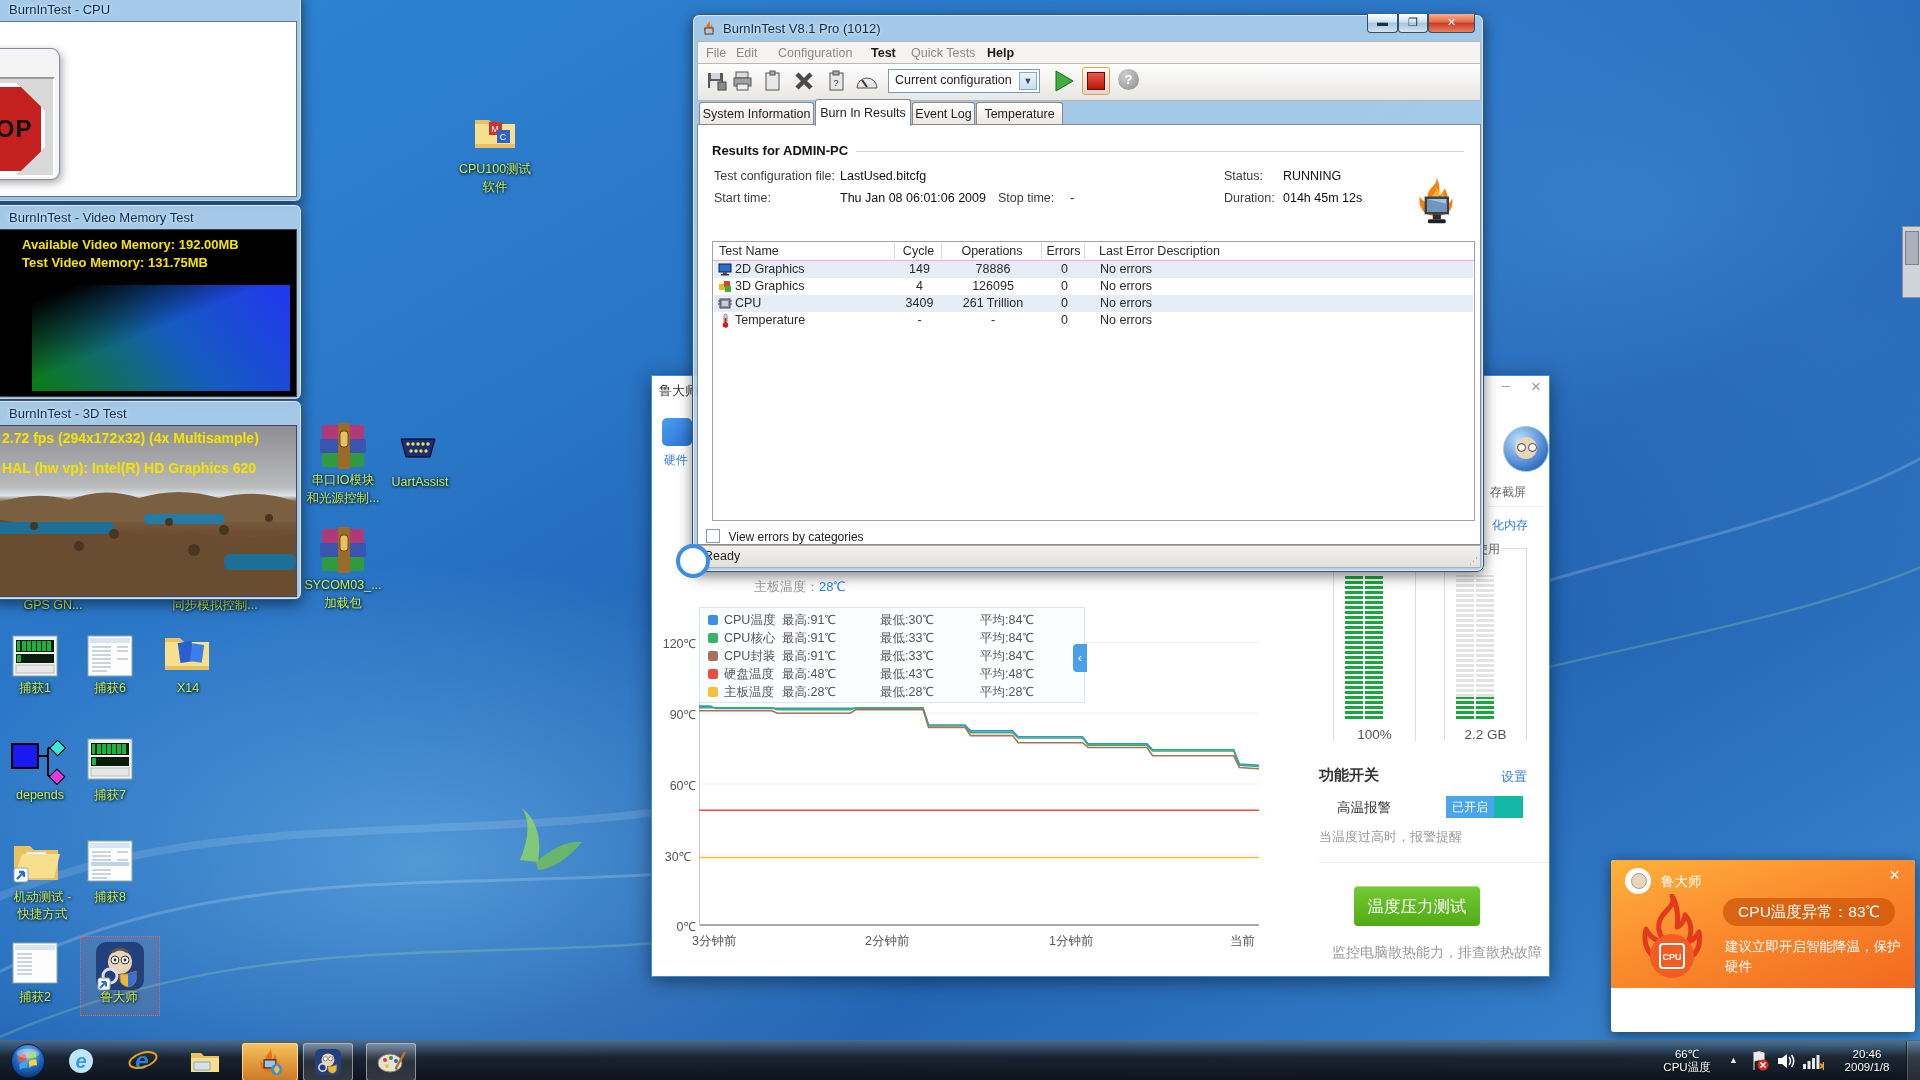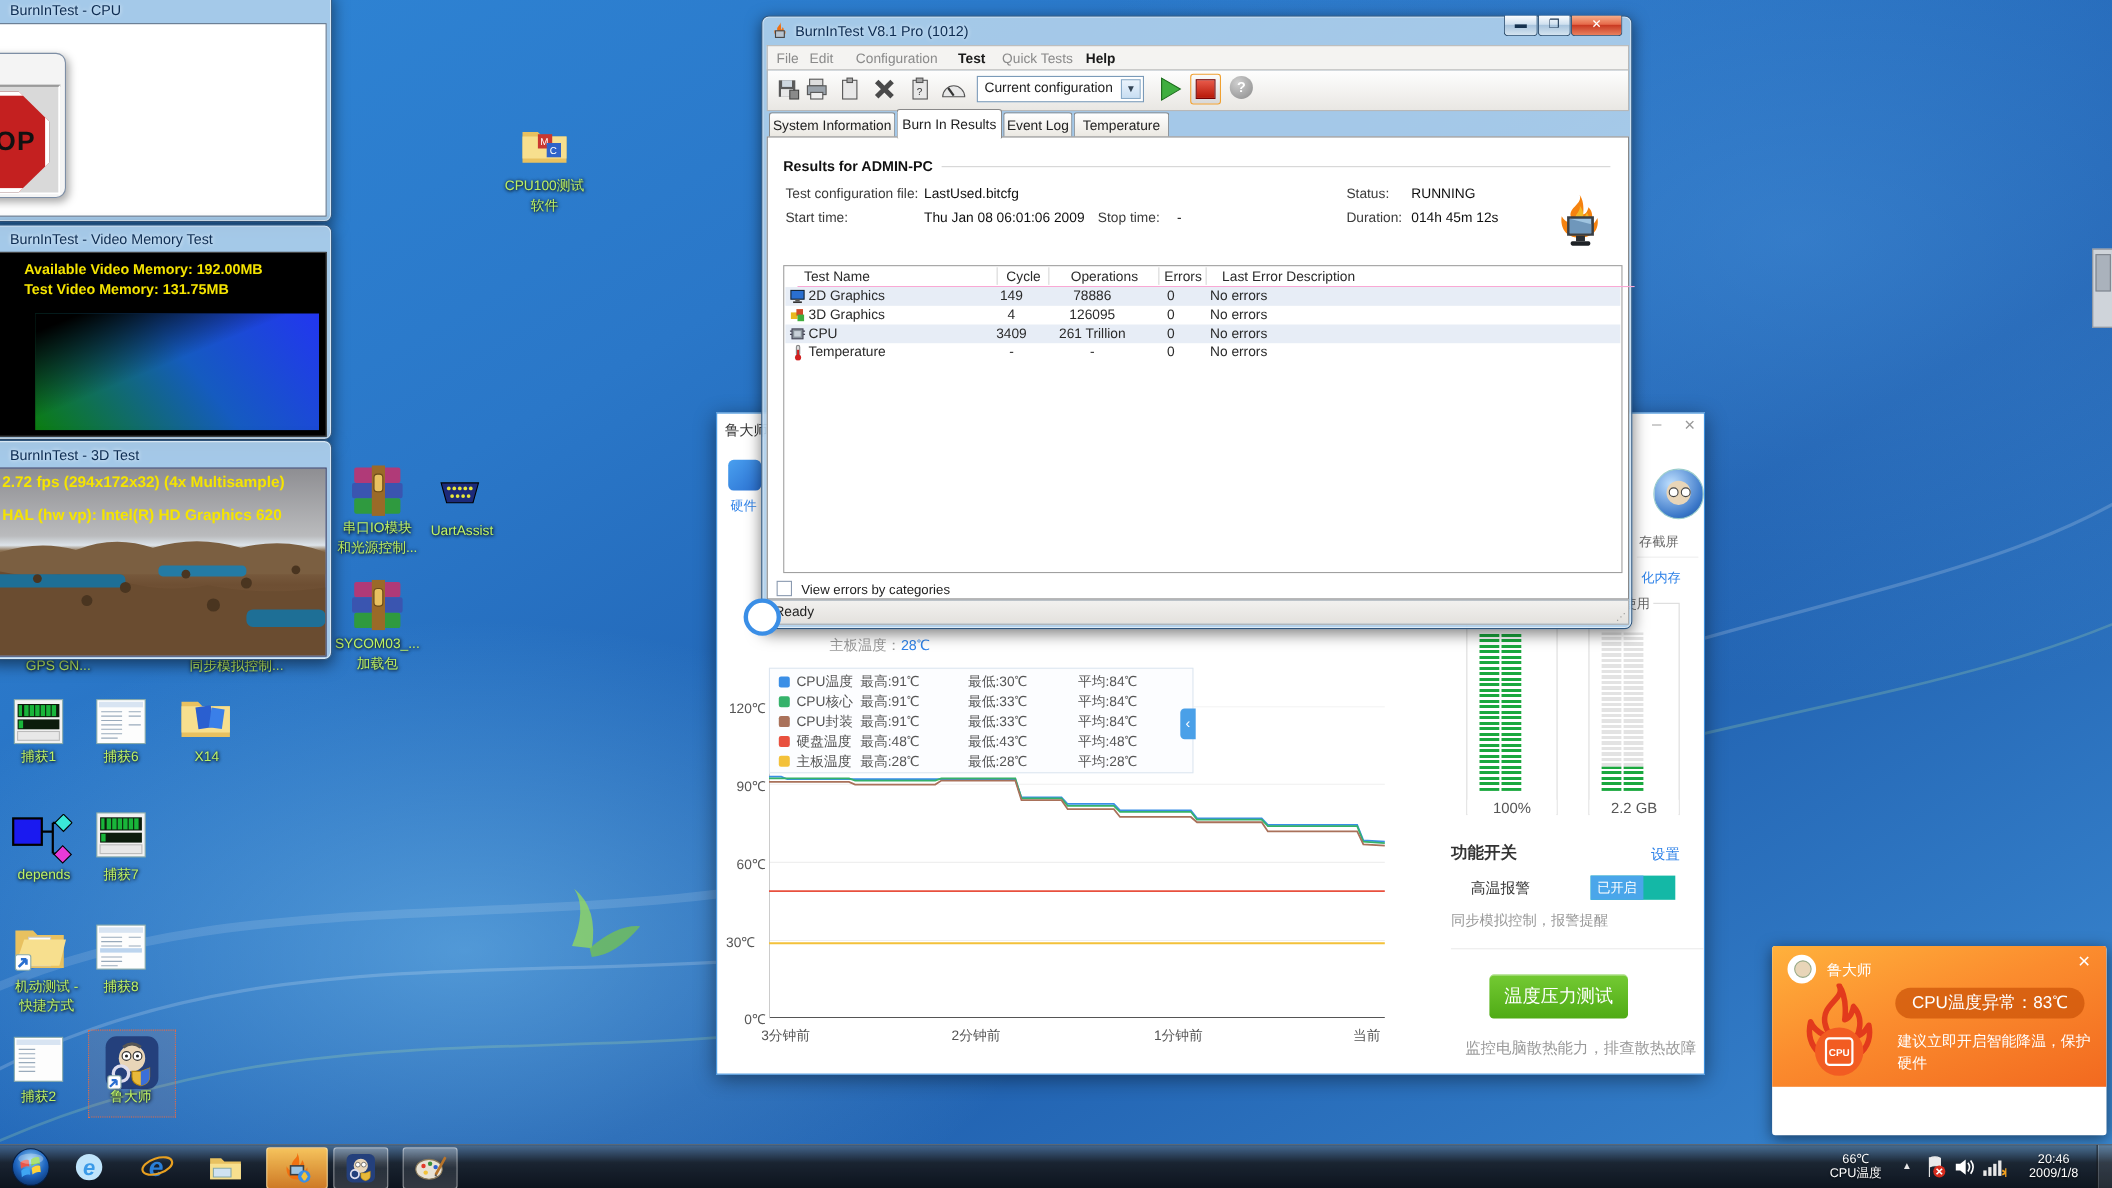--- a/index.html
+++ b/index.html
@@ -368,21 +368,21 @@
       <line x1="0.5" y1="0" x2="0.5" y2="284" stroke="#ccc"></line>
     <polyline points="0.0,64.1 11.2,64.1 16.8,66.4 224.0,66.4 229.6,83.0 266.0,83.0 271.6,88.9 313.6,88.9 319.2,94.8 383.6,94.8 389.2,101.9 448.0,101.9 453.6,107.8 534.8,107.8 540.4,122.0 560.0,123.2" fill="none" stroke="#3a8ee6" stroke-width="1.6"></polyline>
         <polyline points="0.0,65.7 72.8,65.7 78.4,67.6 151.2,67.6 156.8,65.7 224.0,65.7 229.6,83.7 266.0,83.7 271.6,90.6 313.6,90.6 319.2,96.0 383.6,96.0 389.2,103.1 448.0,103.1 453.6,109.0 534.8,109.0 540.4,123.2 560.0,124.4" fill="none" stroke="#35b26b" stroke-width="1.6"></polyline>
         <polyline points="0.0,68.8 72.8,68.8 78.4,71.2 151.2,71.2 156.8,67.6 224.0,67.6 229.6,85.4 266.0,85.4 271.6,93.6 313.6,93.6 319.2,100.7 383.6,100.7 389.2,105.5 448.0,105.5 453.6,113.8 534.8,113.8 540.4,125.6 560.0,126.8" fill="none" stroke="#a9715a" stroke-width="1.6"></polyline>
         <polyline points="0.0,168.2 560.0,168.2" fill="none" stroke="#e8503e" stroke-width="1.6"></polyline>
         <polyline points="0.0,215.5 560.0,215.5" fill="none" stroke="#f3c13a" stroke-width="1.6"></polyline>
       </svg>
     <div class="abs legend-cell" style="left:8px;top:259px;width:36px;text-align:right">120℃</div>
     <div class="abs legend-cell" style="left:8px;top:330px;width:36px;text-align:right">90℃</div>
     <div class="abs legend-cell" style="left:8px;top:401px;width:36px;text-align:right">60℃</div>
-    <div class="abs legend-cell" style="left:8px;top:472px;width:36px;text-align:left">30℃</div>
+    <div class="abs legend-cell" style="left:8px;top:472px;width:36px;text-align:center">30℃</div>
     <div class="abs legend-cell" style="left:8px;top:542px;width:36px;text-align:right">0℃</div>
     <div class="abs legend-cell" style="left:40px;top:557px">3分钟前</div>
     <div class="abs legend-cell" style="left:213px;top:557px">2分钟前</div>
     <div class="abs legend-cell" style="left:397px;top:557px">1分钟前</div>
     <div class="abs legend-cell" style="left:578px;top:557px">当前</div>
   </div>
 
   <div class="abs" style="left:47px;top:231px;width:384px;height:94px;background:rgba(252,253,255,.97);border:1px solid #dde6f0">
 
     <div class="abs" style="left: 8px; top: 7px; width: 10px; height: 10px; background: rgb(58, 142, 230); border-radius: 2px;"></div>
@@ -423,21 +423,21 @@
     <div class="abs" style="left:11px;top:148px"><span class="led" style="height:22px"></span><span class="led" style="height:22px"></span></div>
     <div class="abs" style="left:0;top:178px;width:81px;text-align:center;font-size:13.5px;color:#555;background:#fff">2.2 GB</div>
   </div>
 
   <div class="abs" style="left:667px;top:390px;font-size:15px;font-weight:bold;color:#333">功能开关</div>
   <div class="abs ld-blue" style="left:849px;top:392px;font-size:13px">设置</div>
   <div class="abs" style="left:685px;top:423px;font-size:13.5px;color:#333">高温报警</div>
   <div class="abs" style="left:794px;top:420px;width:77px;height:22px;background:#14b8a6">
     <div class="abs" style="left:0;top:0;width:48px;height:22px;background:#4aa6ea;color:#fff;font-size:12px;text-align:center;line-height:22px">已开启</div>
   </div>
-  <div class="abs ld-gray" style="left:667px;top:452px;font-size:13px">同步模拟控制，报警提醒</div>
+  <div class="abs ld-gray" style="left:667px;top:452px;font-size:13px">当温度过高时，报警提醒</div>
   <div class="abs" style="left:667px;top:486px;width:230px;border-top:1px solid #ececec"></div>
   <div class="abs" style="left:702px;top:510px;width:126px;height:40px;border-radius:4px;text-align:center;line-height:40px;
        background:linear-gradient(#74ca33,#4fab15);color:#fff;font-size:16.5px;box-shadow:inset 0 1px 0 rgba(255,255,255,.4)">温度压力测试</div>
   <div class="abs ld-gray" style="left:680px;top:568px;font-size:14px">监控电脑散热能力，排查散热故障</div>
 </div>
 
 <div class="abs" style="left:676px;top:544px;width:26px;height:26px;border-radius:50%;background:#fff;border:4px solid #3a8ee6;z-index:45"></div>
 
 <div class="abs aero" style="left:692px;top:14px;width:790px;height:556px;z-index:40">
 
@@ -529,21 +529,21 @@
           <path d="M9 12 h15 v11 h-15 z" fill="#3a3f44"></path>
           <path d="M10.5 13.5 h12 v8 h-12 z" fill="#9fc4e0"></path>
           <path d="M10.5 13.5 l12 3 v5 h-12 z" fill="#6f97bb"></path>
           <rect x="14" y="23" width="5" height="3" fill="#2a2e32"></rect>
           <rect x="11" y="26" width="11" height="2.5" rx="1" fill="#1e2226"></rect>
         </g>
     </svg>
 
     <div class="abs" style="left:14px;top:116px;width:761px;height:278px;border:1px solid #a0a0a0;background:#fff">
 
-      <div class="abs" style="left:12px;top:0;width:100%;height:18px;border-bottom:1px solid #f9a8d4">
+      <div class="abs" style="left:0;top:0;width:100%;height:18px;border-bottom:1px solid #f9a8d4">
         <span class="bt-cell" style="left:6px;top:1px">Test Name</span>
         <span class="bt-cell" style="left:182px;width:47px;text-align:center;top:1px">Cycle</span>
         <span class="bt-cell" style="left:229px;width:100px;text-align:center;top:1px">Operations</span>
         <span class="bt-cell" style="left:329px;width:43px;text-align:center;top:1px">Errors</span>
         <span class="bt-cell" style="left:386px;top:1px">Last Error Description</span>
         <span class="abs" style="left:181px;top:1px;height:16px;border-left:1px solid #d8d8d8"></span>
         <span class="abs" style="left:228px;top:1px;height:16px;border-left:1px solid #d8d8d8"></span>
         <span class="abs" style="left:328px;top:1px;height:16px;border-left:1px solid #d8d8d8"></span>
         <span class="abs" style="left:371px;top:1px;height:16px;border-left:1px solid #d8d8d8"></span>
       </div>

